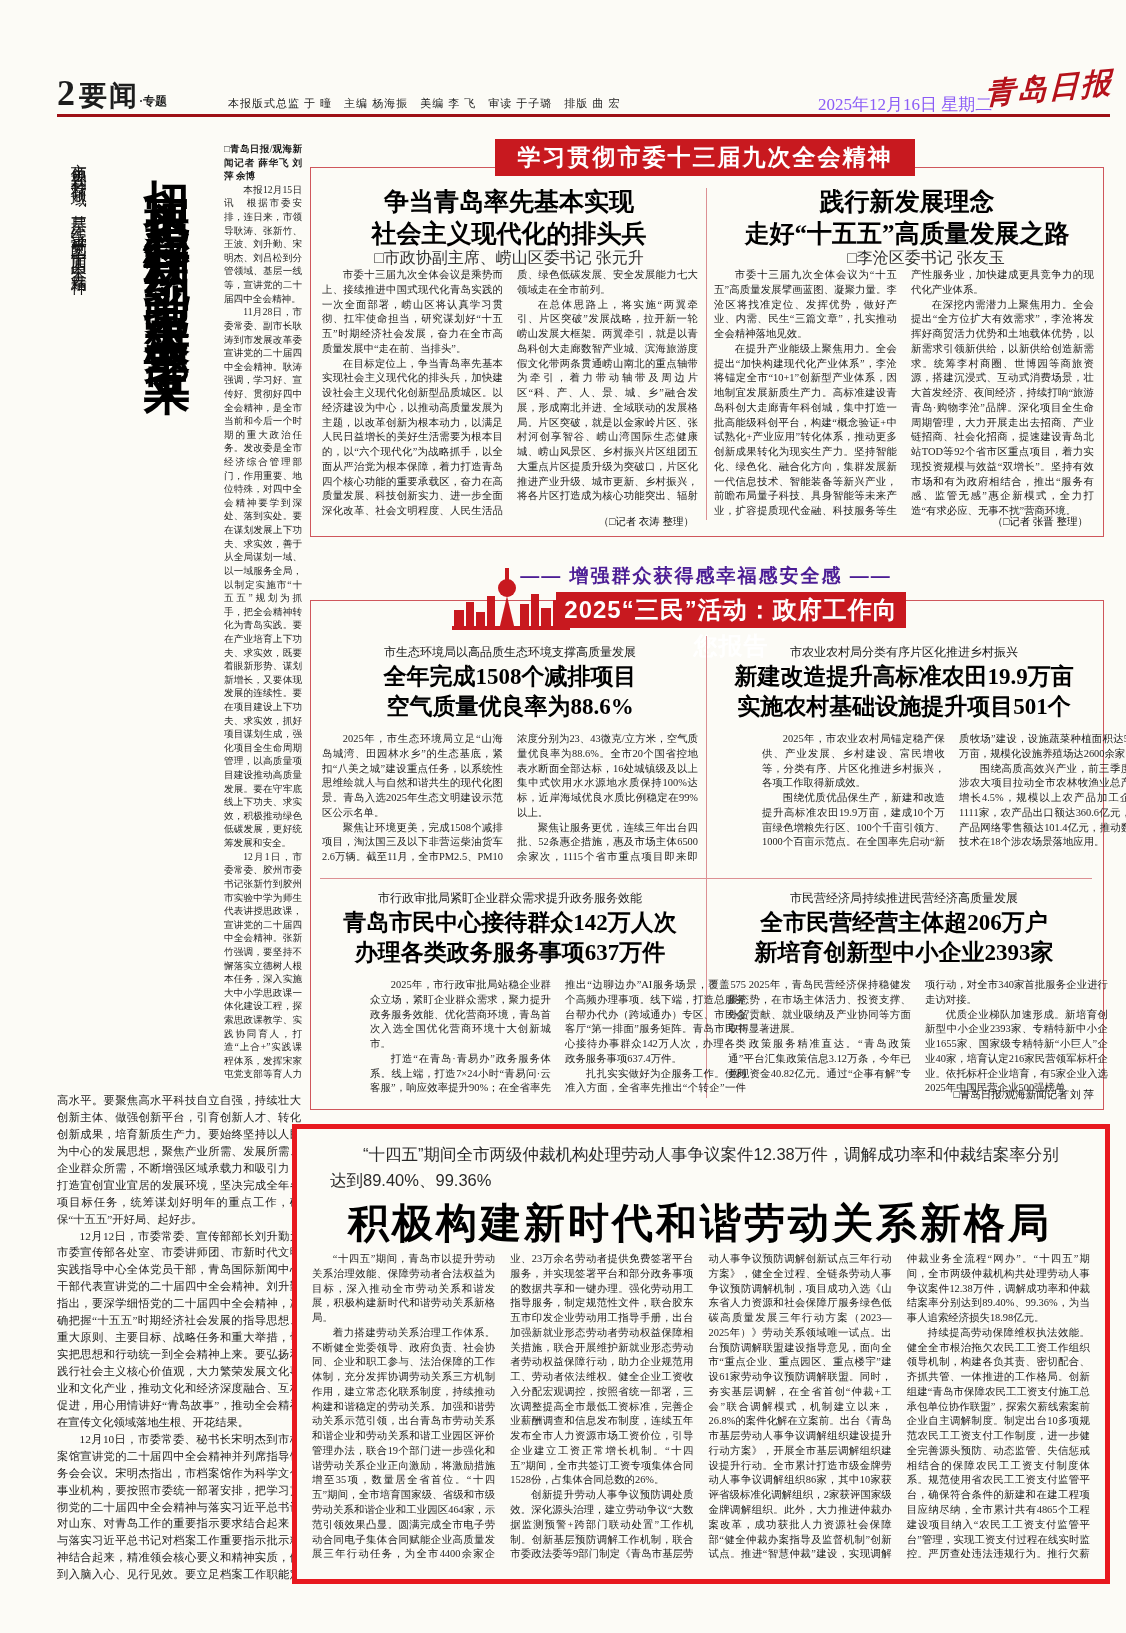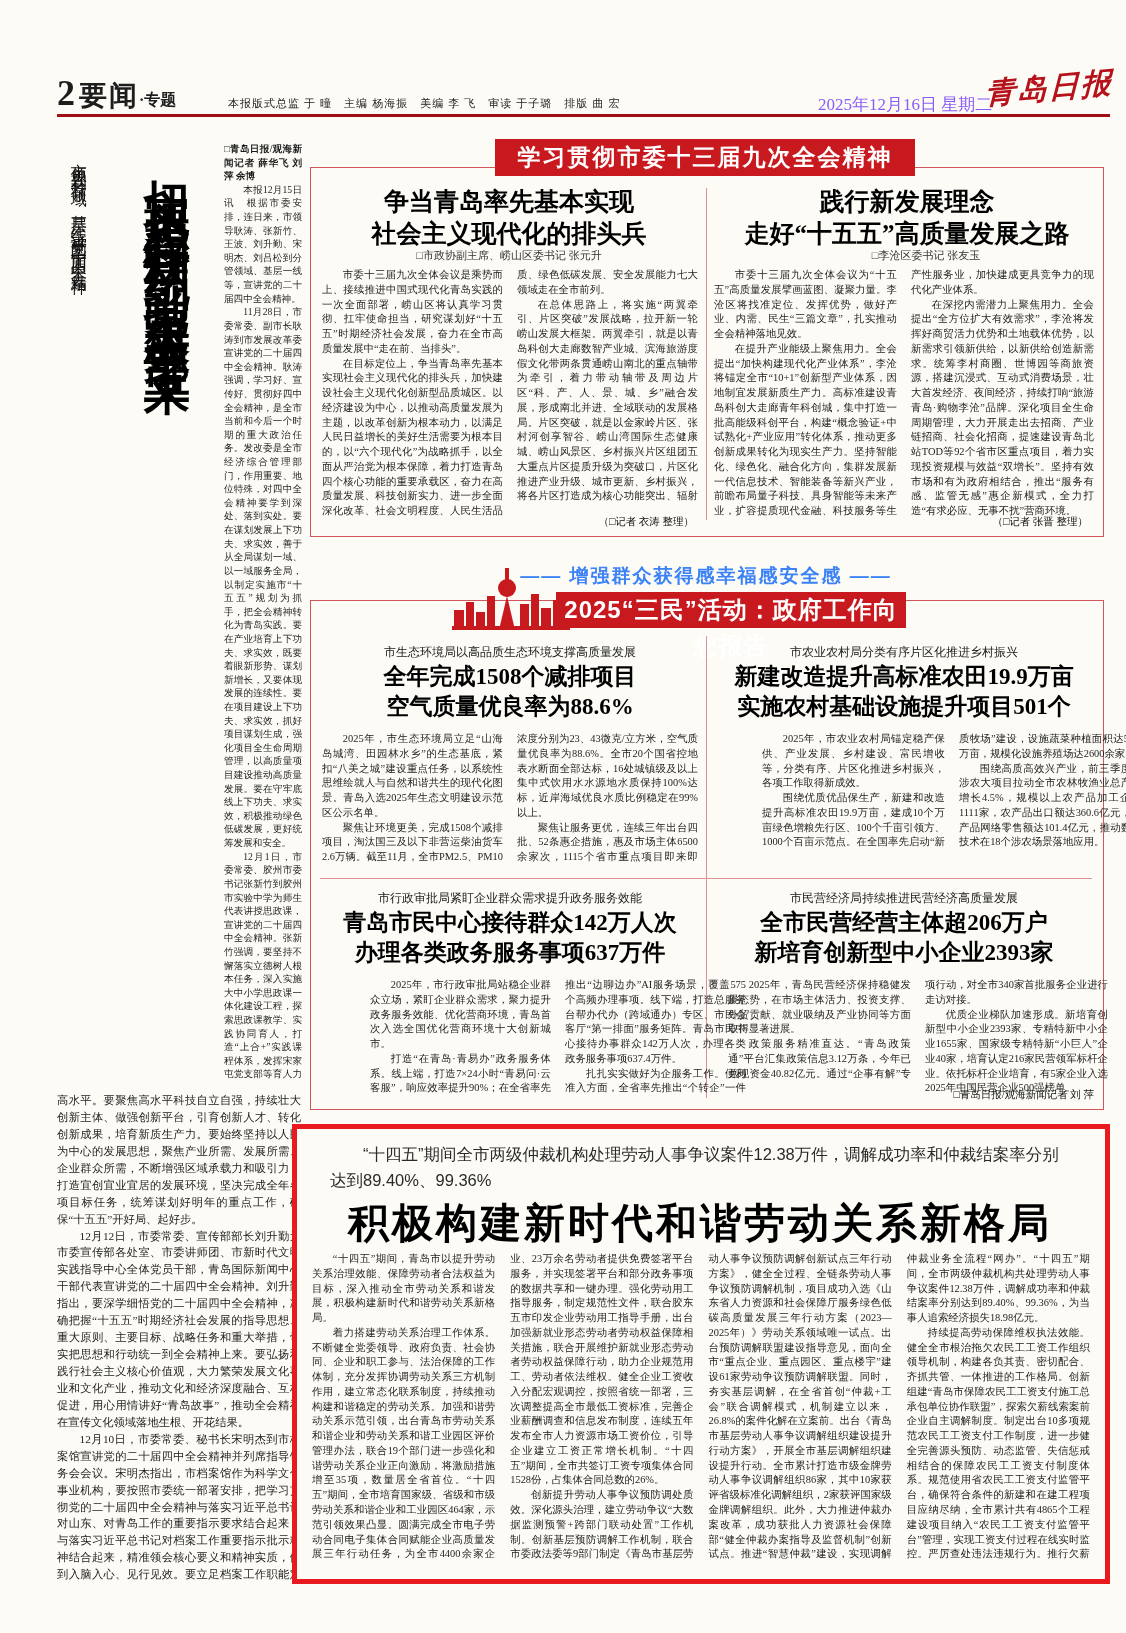--- a/index.html
+++ b/index.html
@@ -3,21 +3,21 @@
 <meta charset="utf-8">
 <style>
   html,body{margin:0;padding:0;background:#e8e6e0;}
   .page{position:relative;width:1126px;height:1633px;margin:0 auto;background:#fcfbf6;
         font-family:"Liberation Serif","DejaVu Serif",serif;color:#1d1d1d;overflow:hidden;}
   .abs{position:absolute;}
   .sans{font-family:"Liberation Sans","DejaVu Sans",sans-serif;}
   
   .pagenum{font-size:36px;font-weight:bold;}
   .secmain{font-size:28px;font-weight:bold;letter-spacing:2px;}
-  .secsub{font-size:16px;font-weight:bold;}
+  .secsub{font-size:12px;font-weight:bold;}
   .staff{font-size:11px;color:#222;letter-spacing:1px;}
   .dateline{font-size:17px;color:#8b5cf6;}
   .logo{font-size:30px;font-weight:bold;font-style:italic;color:#b5121b;
         transform:rotate(-5deg) skewX(-6deg);letter-spacing:2px;display:inline-block;
         font-family:"Liberation Serif",serif;}
   .hrule{background:#9e1016;height:3px;}
   
   .vert{writing-mode:vertical-rl;text-orientation:upright;}
   .v-kicker{font-size:16px;letter-spacing:4px;line-height:1.3;color:#111;}
   .v-head{font-size:46px;font-weight:900;letter-spacing:10px;line-height:1.15;color:#000;}
@@ -25,25 +25,25 @@
   .narrowcol p{margin:0;text-indent:2em;}
   .narrowcol p.byline-p{text-indent:0;font-weight:bold;}
   .leftbottom{font-size:11.3px;line-height:1.5;text-align:justify;overflow:hidden;}
   .leftbottom p{margin:0;text-indent:2em;}
   .no-indent p:first-child{text-indent:0;}
   
   .redbox-thin{border:1px solid #cf565c;background:transparent;}
   .banner{background:#c8191f;color:#fff;text-align:center;font-weight:bold;}
   .banner1{font-size:23px;line-height:37px;letter-spacing:2px;}
   .banner2{font-size:24px;line-height:36px;letter-spacing:1px;}
-  .slogan{color:#3b82f6;font-size:19px;font-weight:bold;text-align:center;letter-spacing:2px;}
+  .slogan{color:#4c1d95;font-size:19px;font-weight:bold;text-align:center;letter-spacing:2px;}
   .art-head{font-weight:900;text-align:center;white-space:pre-line;color:#000;}
   .head-lg{font-size:25px;line-height:1.28;}
   .head-md{font-size:23px;line-height:1.3;}
-  .byline{font-size:11px;color:#333;text-align:center;}
+  .byline{font-size:16px;color:#333;text-align:center;}
   .kicker{font-size:12px;color:#1a1a1a;text-align:center;}
   .body-text{font-size:10.4px;line-height:1.42;text-align:justify;overflow:hidden;}
   .body-text p{margin:0;text-indent:2em;}
   .cols-2{column-count:2;column-gap:14px;}
   .cols-4{column-count:4;column-gap:15px;}
   .signoff{font-size:10.5px;text-align:right;color:#111;}
   .vdiv{width:1px;background:#dc9094;}
   .hdiv{height:1px;background:#dc9094;}
   
   .redbox-thick{border:5px solid #e8191f;background:#fcfbf6;}

